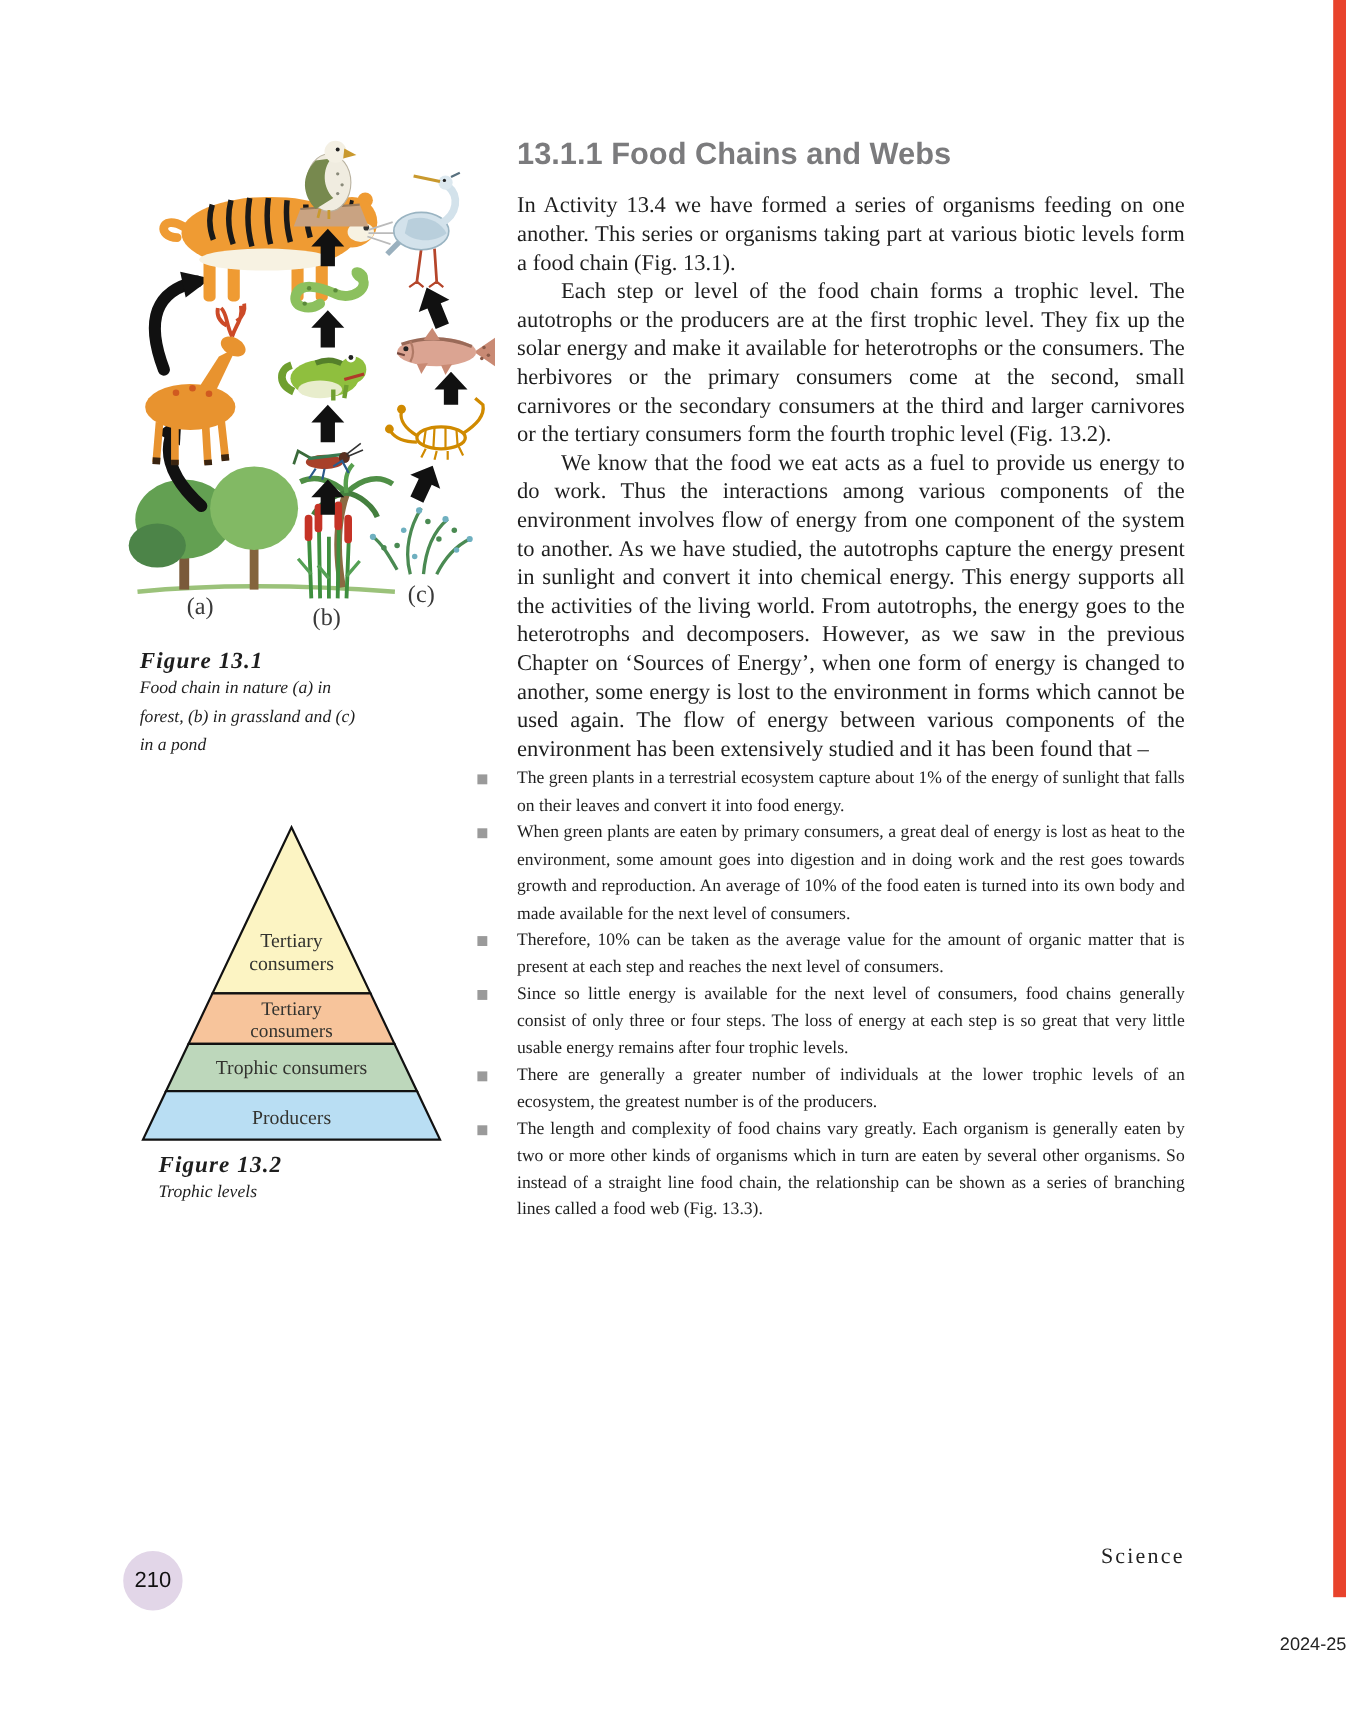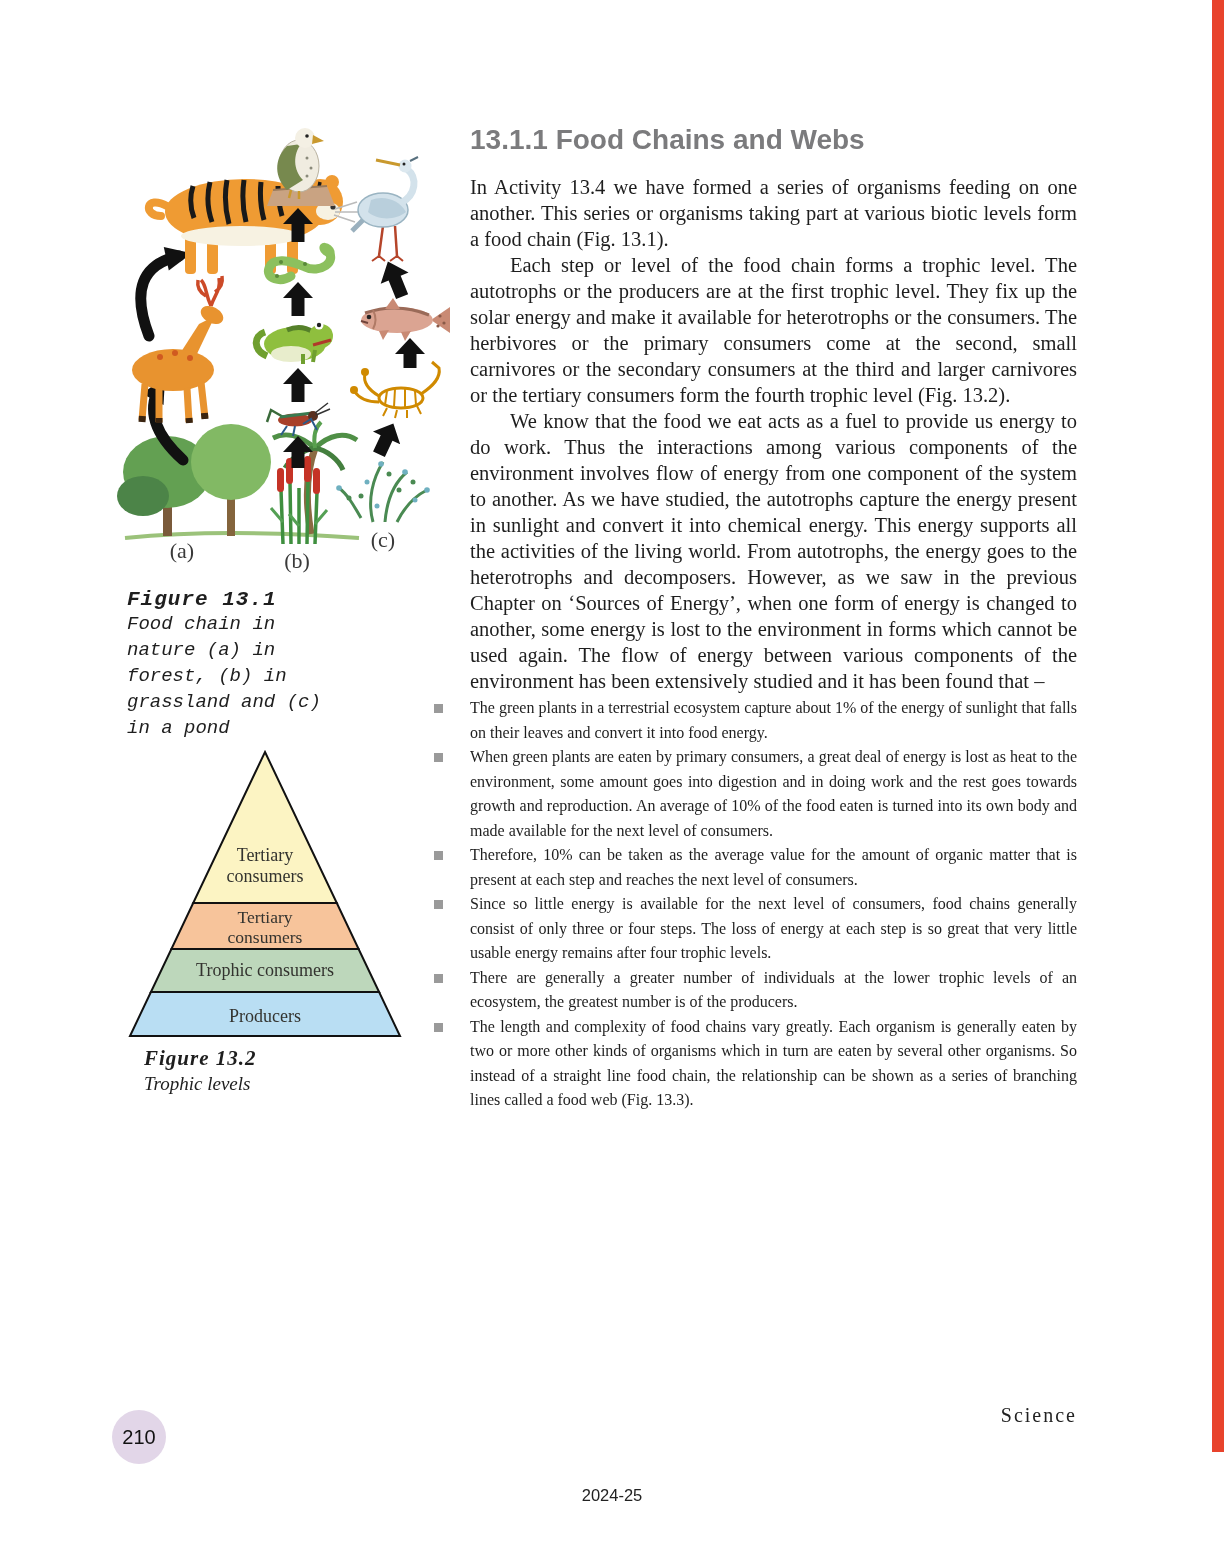--- a/index.html
+++ b/index.html
@@ -14,32 +14,32 @@
   
   #bodycol{left:420px;top:174px;width:657px;font-size:20.5px;line-height:26px;text-align:justify;}
   #bodycol .para{margin:0 0 0 50px;}
   #bodycol .para.indent{text-indent:40px;}
   ul.bullets{margin:2px 0 0 50px;padding:0;list-style:none;font-size:16px;line-height:24.5px;}
   ul.bullets li{position:relative;text-align:justify;margin:0;}
   ul.bullets .sq{position:absolute;left:-36px;top:8px;width:9px;height:9px;background:#9a9a9a;}
   
   .figcap{font-style:italic;}
   .figcap .ft{font-weight:bold;font-size:21px;letter-spacing:1px;}
-  .figcap .fx{font-size:19px;line-height:26px;}
-  #cap1{left:127px;top:588px;width:200px;font-family:Liberation Mono, monospace;}
+  .figcap .fx{font-size:16px;line-height:26px;}
+  #cap1{left:127px;top:588px;width:200px;}
   #cap2{left:127px;top:1046px;width:230px;margin-left:17px;}
   .chain-label{font-size:22px;color:#3a3a3a;text-align:center;width:60px;}
   
   .pyr-label{font-size:18px;line-height:21px;color:#33332f;text-align:center;}
   
   #pageno{left:112px;top:1410px;width:54px;height:54px;border-radius:50%;background:#e2d6e8;
           display:flex;align-items:center;justify-content:center;
           font-family:"Liberation Sans",sans-serif;font-weight:normal;font-size:20px;color:#111;}
   #science{left:850px;top:1404px;width:227px;text-align:right;font-size:20px;letter-spacing:2px;color:#222;}
-  #year{left:0;top:1486px;width:1224px;text-align:center;font-family:"Liberation Sans",sans-serif;
+  #year{left:0;top:1486px;width:1224px;text-align:right;font-family:"Liberation Sans",sans-serif;
         font-size:16.5px;color:#222;}
 </style>
 </head>
 <body>
 
 <div id="page">
 
   <svg class="abs" style="left:115px;top:110px;" width="340" height="470" viewBox="0 0 340 470">
     <defs>
       <marker id="ah" markerUnits="userSpaceOnUse" markerWidth="32" markerHeight="32" refX="16" refY="16" orient="auto">

